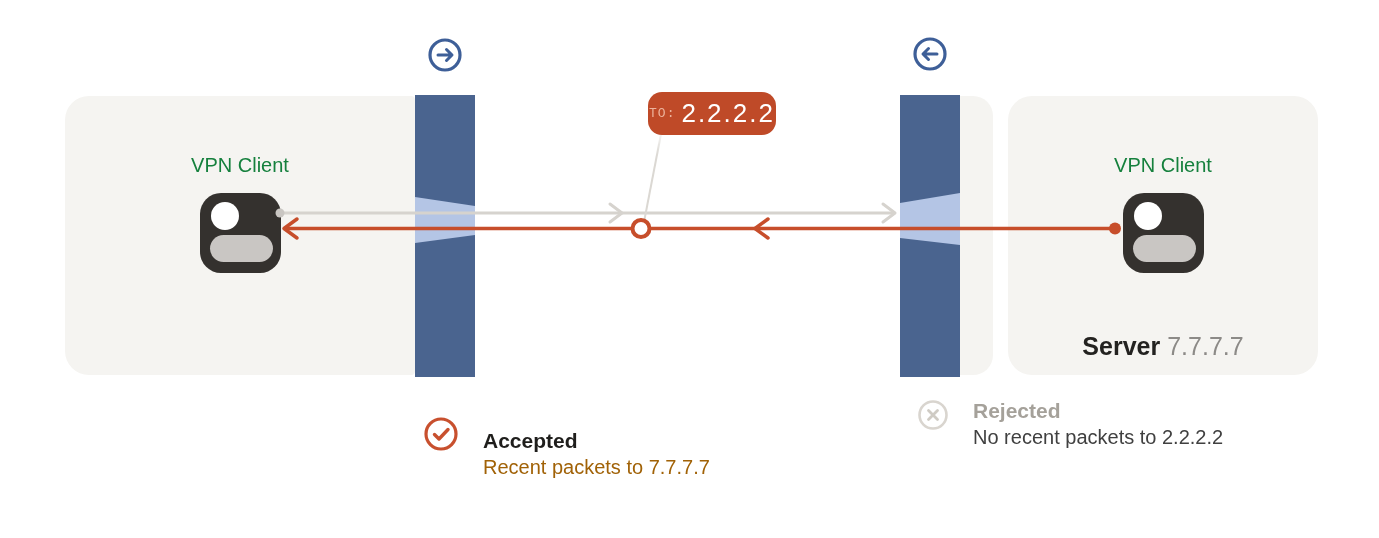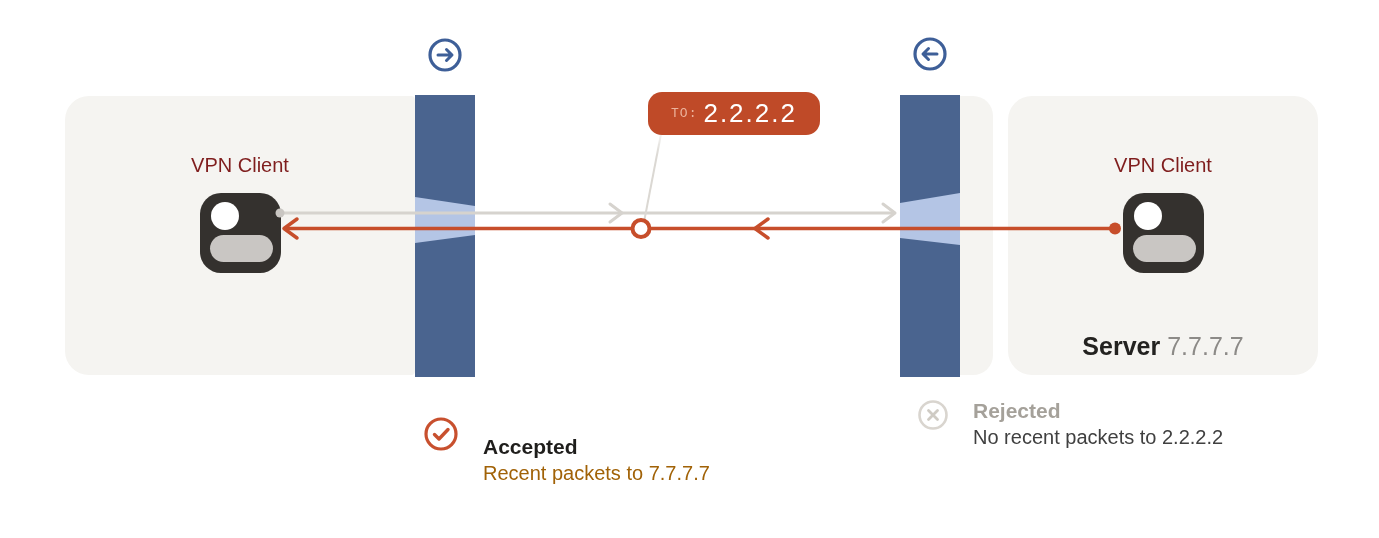--- a/index.html
+++ b/index.html
@@ -9,44 +9,44 @@
     --accent:#c74e2b; --fwblue:#4a648f; --funnel:#b4c5e5; --inactive:#d6d3ce; --cardbg:#f5f4f1;
   }
   .card{position:absolute;top:96px;height:279px;background:var(--cardbg);z-index:1;}
   .card.left{left:65px;width:350px;border-radius:24px 4px 4px 24px;}
   .card.right{left:1008px;width:310px;border-radius:24px;}
   .fw-column{position:absolute;left:900px;top:96px;width:93px;height:279px;background:var(--cardbg);border-radius:4px 20px 20px 4px;z-index:1;}
   .fw-bar{position:absolute;top:95px;width:60px;height:282px;background:var(--fwblue);z-index:2;}
   .fw-bar.left{left:415px;}
   .fw-bar.right{left:900px;}
   .fw-bar svg{display:block;}
-  .role-label{position:absolute;top:58px;left:0;right:0;text-align:center;font-size:20px;color:#7f1d1d;}
+  .role-label{position:absolute;top:58px;left:0;right:0;text-align:center;font-size:20px;color:#15803d;}
   .device-icon{position:absolute;top:97px;left:50%;margin-left:-40px;width:81px;height:80px;background:#34312e;border-radius:21px;}
   .device-icon .head{position:absolute;left:11px;top:9px;width:28px;height:28px;border-radius:50%;background:#ffffff;}
   .device-icon .body{position:absolute;left:10px;top:42px;width:63px;height:27px;border-radius:13.5px;background:#c9c6c3;}
   .name-line{position:absolute;top:236px;left:0;right:0;text-align:center;font-size:25px;}
   .name-line .dev{font-weight:bold;color:#232220;}
   .name-line .ip{color:#8c8a87;margin-left:7px;}
   .overlay{position:absolute;left:0;top:0;z-index:3;pointer-events:none;}
   .badge{
-    position:absolute;left:648px;top:92px;width:172px;height:43px;border-radius:14px;
+    position:absolute;left:648px;top:92px;width:128px;height:43px;border-radius:14px;
     background:#bf4a28;z-index:4;display:flex;align-items:center;justify-content:center;
     box-shadow:0 0 16px 10px rgba(255,255,255,0.75);
   }
   .badge .prefix{font-family:"Liberation Mono", monospace;font-size:13px;color:#ecb39c;margin-right:6px;letter-spacing:1px;}
   .badge .value{font-size:26px;color:#ffffff;letter-spacing:2px;}
   .dir-icon{position:absolute;z-index:4;width:36px;height:36px;}
   .dir-icon.left{left:427px;top:37px;}
   .dir-icon.right{left:912px;top:36px;}
   .legend{position:absolute;z-index:4;display:flex;align-items:flex-start;}
   .legend .texts{display:flex;flex-direction:column;gap:3px;}
   .legend .title{font-size:21px;font-weight:bold;line-height:24px;}
   .legend .subtitle{font-size:20px;line-height:23px;}
   .legend.accepted{left:423px;top:416px;}
-  .legend.accepted .texts{margin-left:24px;margin-top:19px;}
+  .legend.accepted .texts{margin-left:24px;margin-top:13px;}
   .legend.accepted .title{color:#1f1e1c;}
   .legend.accepted .subtitle{color:#a16207;}
   .legend.rejected{left:917px;top:397px;}
   .legend.rejected .texts{margin-left:24px;margin-top:2px;}
   .legend.rejected .title{color:#a5a19a;}
   .legend.rejected .subtitle{color:#404040;}
 </style>
 </head>
 <body>
 

